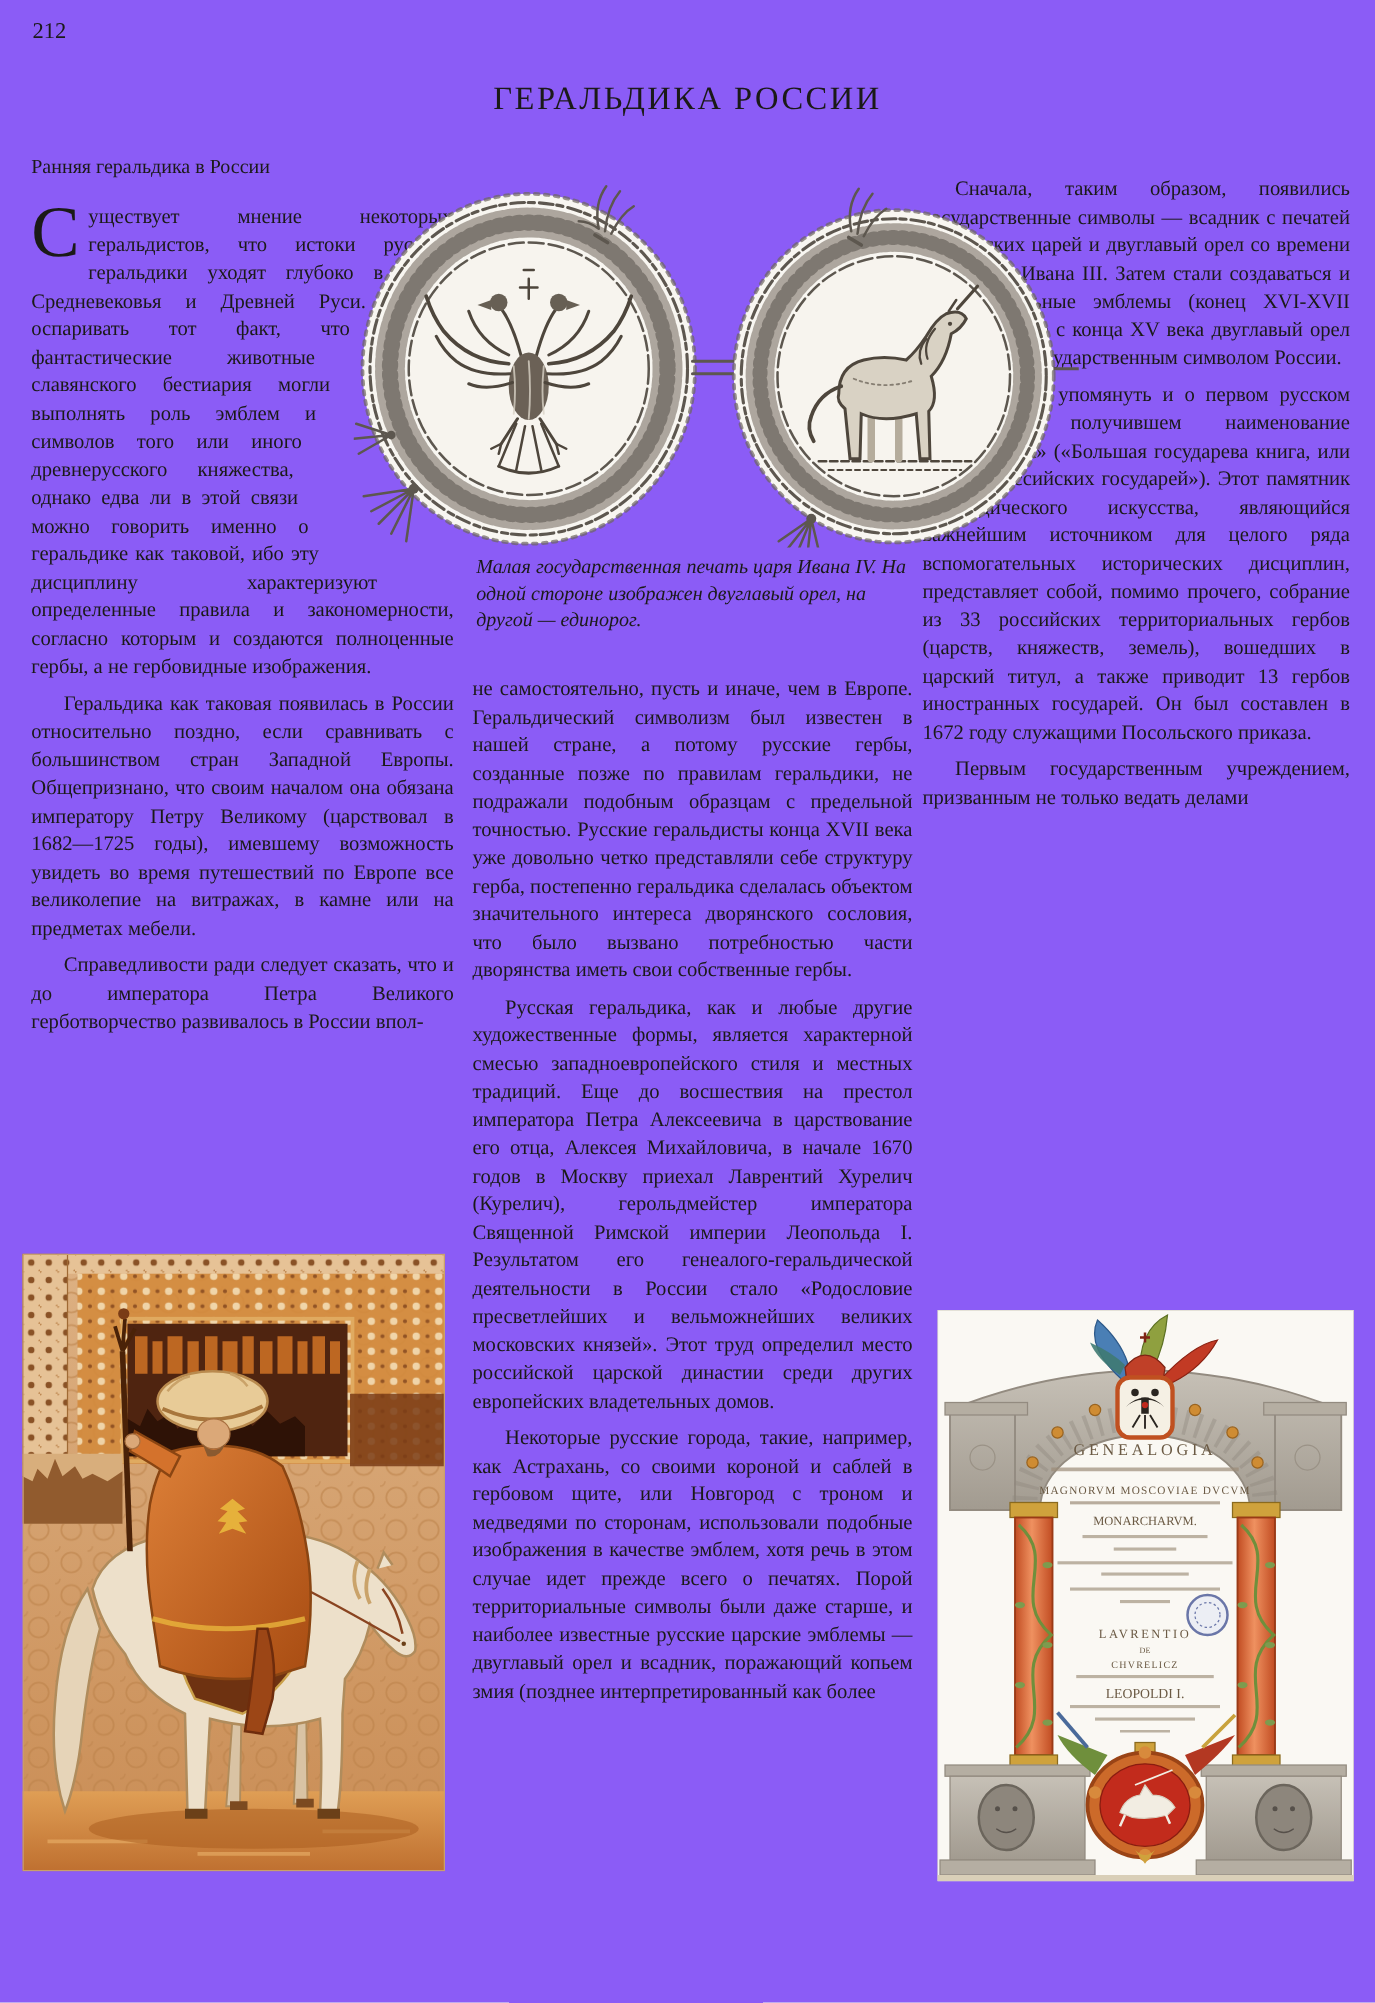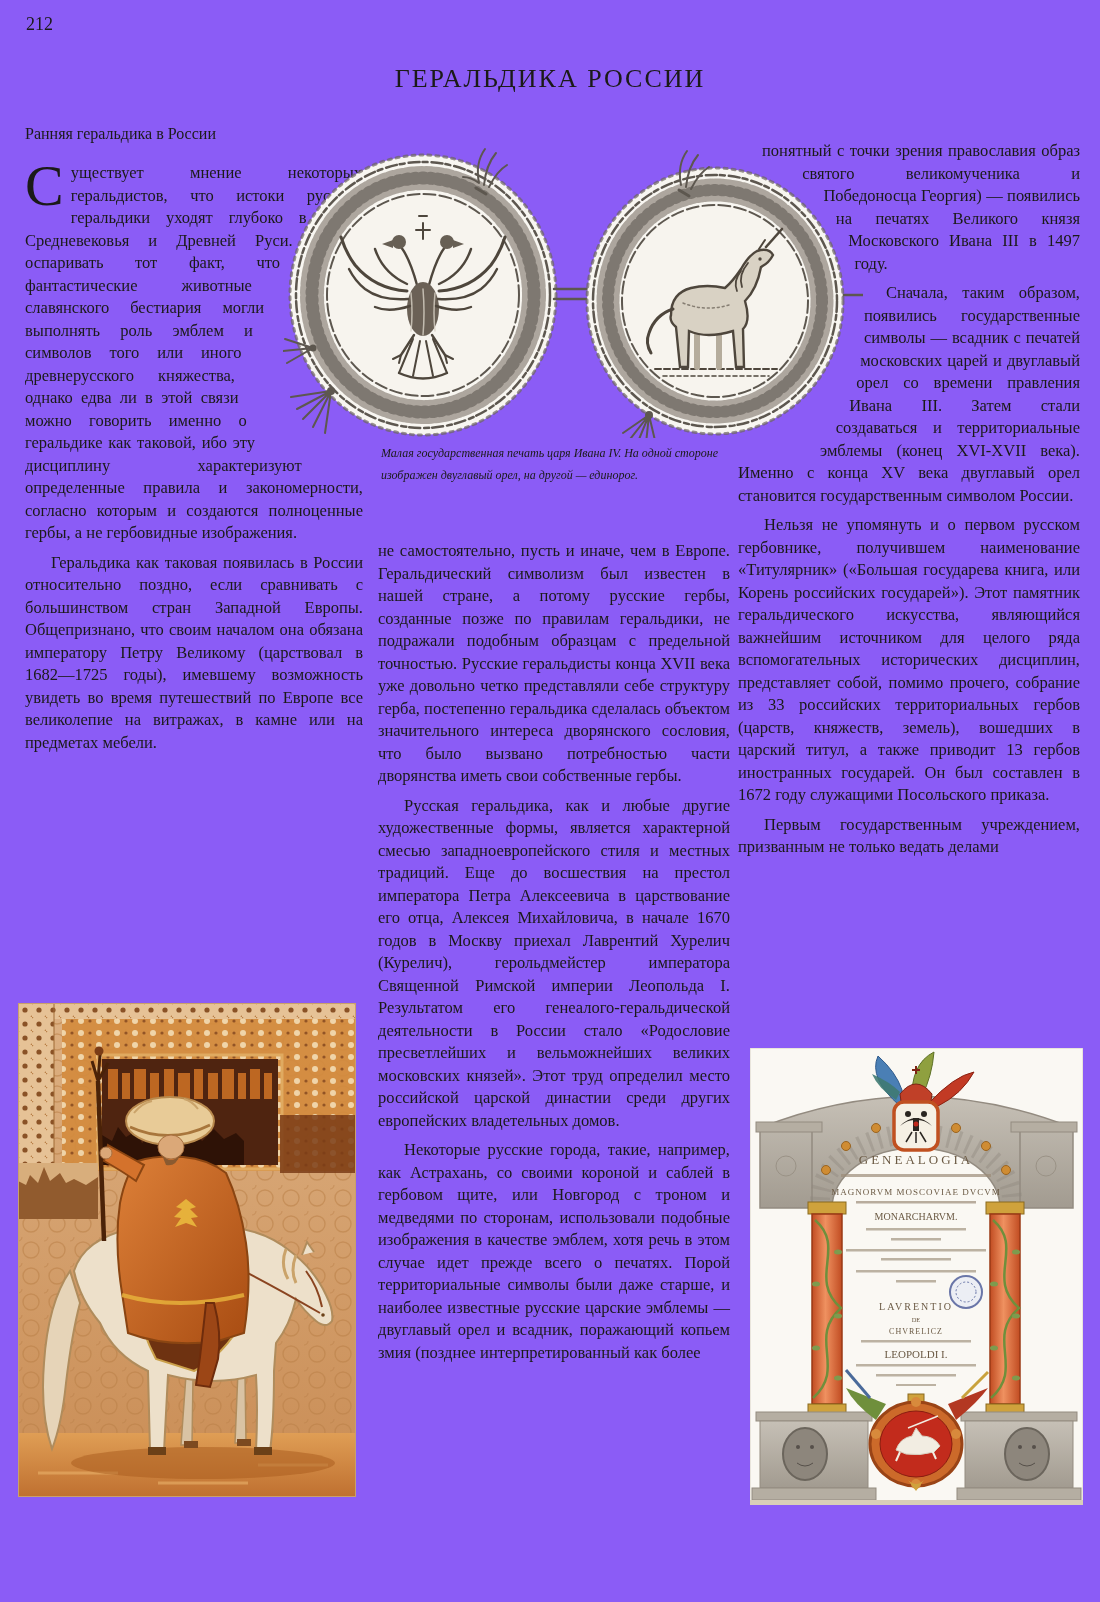--- a/index.html
+++ b/index.html
@@ -15,21 +15,21 @@
   #col-left h2{font-weight:normal;font-size:16px;margin:0 0 14px 0;line-height:28px;text-align:left;}
   #col-center{left:378px;top:540px;width:352px;}
   #col-right{left:738px;top:140px;width:342px;}
   .dropcap{float:left;font-size:58px;line-height:45px;padding:1px 7px 0 0;}
   .spR1{float:right;width:1px;height:118px;}
   .spR2{float:right;clear:right;width:128px;height:195px;
         shape-outside:polygon(100% 0%,26% 16%,0% 50%,18% 82%,100% 100%);}
   .spL1{float:left;width:24px;height:23px;}
   .spL2{float:left;clear:left;width:126px;height:298px;
         shape-outside:polygon(0% 0%,30% 0%,64% 12%,90% 32%,100% 55%,92% 75%,68% 92%,38% 100%,0% 100%);}
-  .caption{position:absolute;font-style:italic;font-size:12px;line-height:21.5px;text-align:left;}
+  .caption{position:absolute;font-style:italic;font-size:16px;line-height:21.5px;text-align:left;}
   #cap-seals{left:381px;top:443px;width:352px;}
   #cap-left{left:25px;top:903px;width:325px;}
   #cap-right{left:741px;top:921px;width:336px;}
   .illus{position:absolute;display:block;}
   #seals-svg{left:283px;top:143px;width:580px;height:295px;}
   #painting-svg{left:18px;top:1003px;width:338px;height:494px;}
   #plate-svg{left:750px;top:1048px;width:333px;height:457px;}
   .serif-svg-text{font-family:"Liberation Serif","DejaVu Serif",serif;}
 </style>
 </head>
@@ -42,34 +42,30 @@
 
   <div class="col" id="col-left">
     <h2>Ранняя геральдика в России</h2>
     <p>
       <span class="dropcap">С</span>
       <span class="spR1"></span>
       <span class="spR2"></span>
       <span>уществует мнение некоторых геральдистов, что истоки русской геральдики уходят глубоко в эпоху Средневековья и Древней Руси. Трудно оспаривать тот факт, что многие фантастические животные из славянского бестиария могли выполнять роль эмблем и символов того или иного древнерусского княжества, однако едва ли в этой связи можно говорить именно о геральдике как таковой, ибо эту дисциплину характеризуют определенные правила и закономерности, согласно которым и создаются полноценные гербы, а не гербовидные изображения.</span>
     </p>
     <p class="ind">Геральдика как таковая появилась в России относительно поздно, если сравнивать с большинством стран Западной Европы. Общепризнано, что своим началом она обязана императору Петру Великому (царствовал в 1682—1725 годы), имевшему возможность увидеть во время путешествий по Европе все великолепие на витражах, в камне или на предметах мебели.</p>
+    <p class="ind">Справедливости ради следует сказать, что и до императора Петра Великого герботворчество развивалось в России впол-</p>
   </div>
 
   <div class="col" id="col-center">
     <p>не самостоятельно, пусть и иначе, чем в Европе. Геральдический символизм был известен в нашей стране, а потому русские гербы, созданные позже по правилам геральдики, не подражали подобным образцам с предельной точностью. Русские геральдисты конца XVII века уже довольно четко представляли себе структуру герба, постепенно геральдика сделалась объектом значительного интереса дворянского сословия, что было вызвано потребностью части дворянства иметь свои собственные гербы.</p>
     <p class="ind">Русская геральдика, как и любые другие художественные формы, является характерной смесью западноевропейского стиля и местных традиций. Еще до восшествия на престол императора Петра Алексеевича в царствование его отца, Алексея Михайловича, в начале 1670 годов в Москву приехал Лаврентий Хурелич (Курелич), герольдмейстер императора Священной Римской империи Леопольда I. Результатом его генеалого-геральдической деятельности в России стало «Родословие пресветлейших и вельможнейших великих московских князей». Этот труд определил место российской царской династии среди других европейских владетельных домов.</p>
     <p class="ind">Некоторые русские города, такие, например, как Астрахань, со своими короной и саблей в гербовом щите, или Новгород с троном и медведями по сторонам, использовали подобные изображения в качестве эмблем, хотя речь в этом случае идет прежде всего о печатях. Порой территориальные символы были даже старше, и наиболее известные русские царские эмблемы — двуглавый орел и всадник, поражающий копьем змия (позднее интерпретированный как более</p>
   </div>
 
   <div class="col" id="col-right">
-    <p>
-      <span class="spL1"></span>
-      <span class="spL2"></span>
-      <span>понятный с точки зрения православия образ святого великомученика и Победоносца Георгия) — появились на печатях Великого князя Московского Ивана III в 1497 году.</span>
-    </p>
     <p class="ind">Сначала, таким образом, появились государственные символы — всадник с печатей московских царей и двуглавый орел со времени правления Ивана III. Затем стали создаваться и территориальные эмблемы (конец XVI-XVII века). Именно с конца XV века двуглавый орел становится государственным символом России.</p>
     <p class="ind">Нельзя не упомянуть и о первом русском гербовнике, получившем наименование «Титулярник» («Большая государева книга, или Корень российских государей»). Этот памятник геральдического искусства, являющийся важнейшим источником для целого ряда вспомогательных исторических дисциплин, представляет собой, помимо прочего, собрание из 33 российских территориальных гербов (царств, княжеств, земель), вошедших в царский титул, а также приводит 13 гербов иностранных государей. Он был составлен в 1672 году служащими Посольского приказа.</p>
     <p class="ind">Первым государственным учреждением, призванным не только ведать делами</p>
   </div>
 
   <div class="caption" id="cap-seals">Малая государственная печать царя Ивана IV. На одной стороне изображен двуглавый орел, на другой — единорог.</div>
 
   <svg class="illus" id="seals-svg" viewBox="0 0 580 295">
     <g stroke-linecap="round">
 

